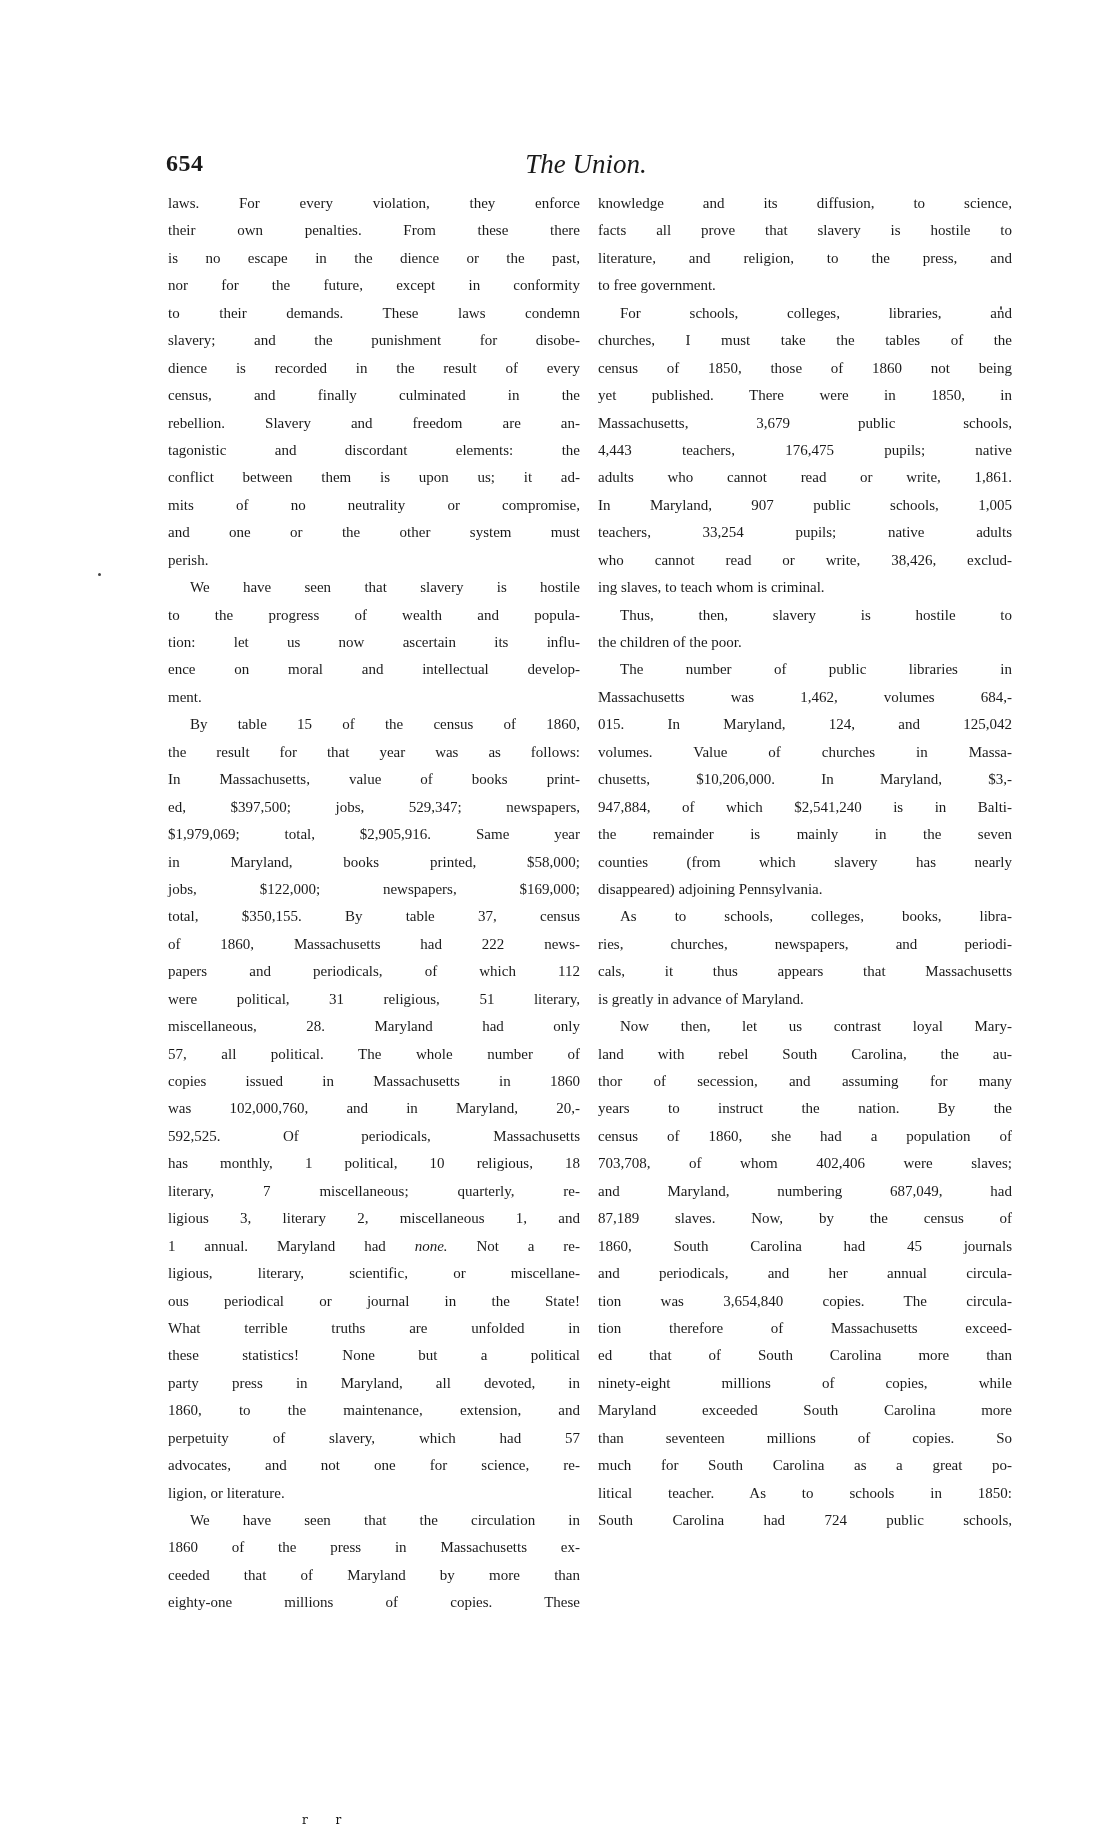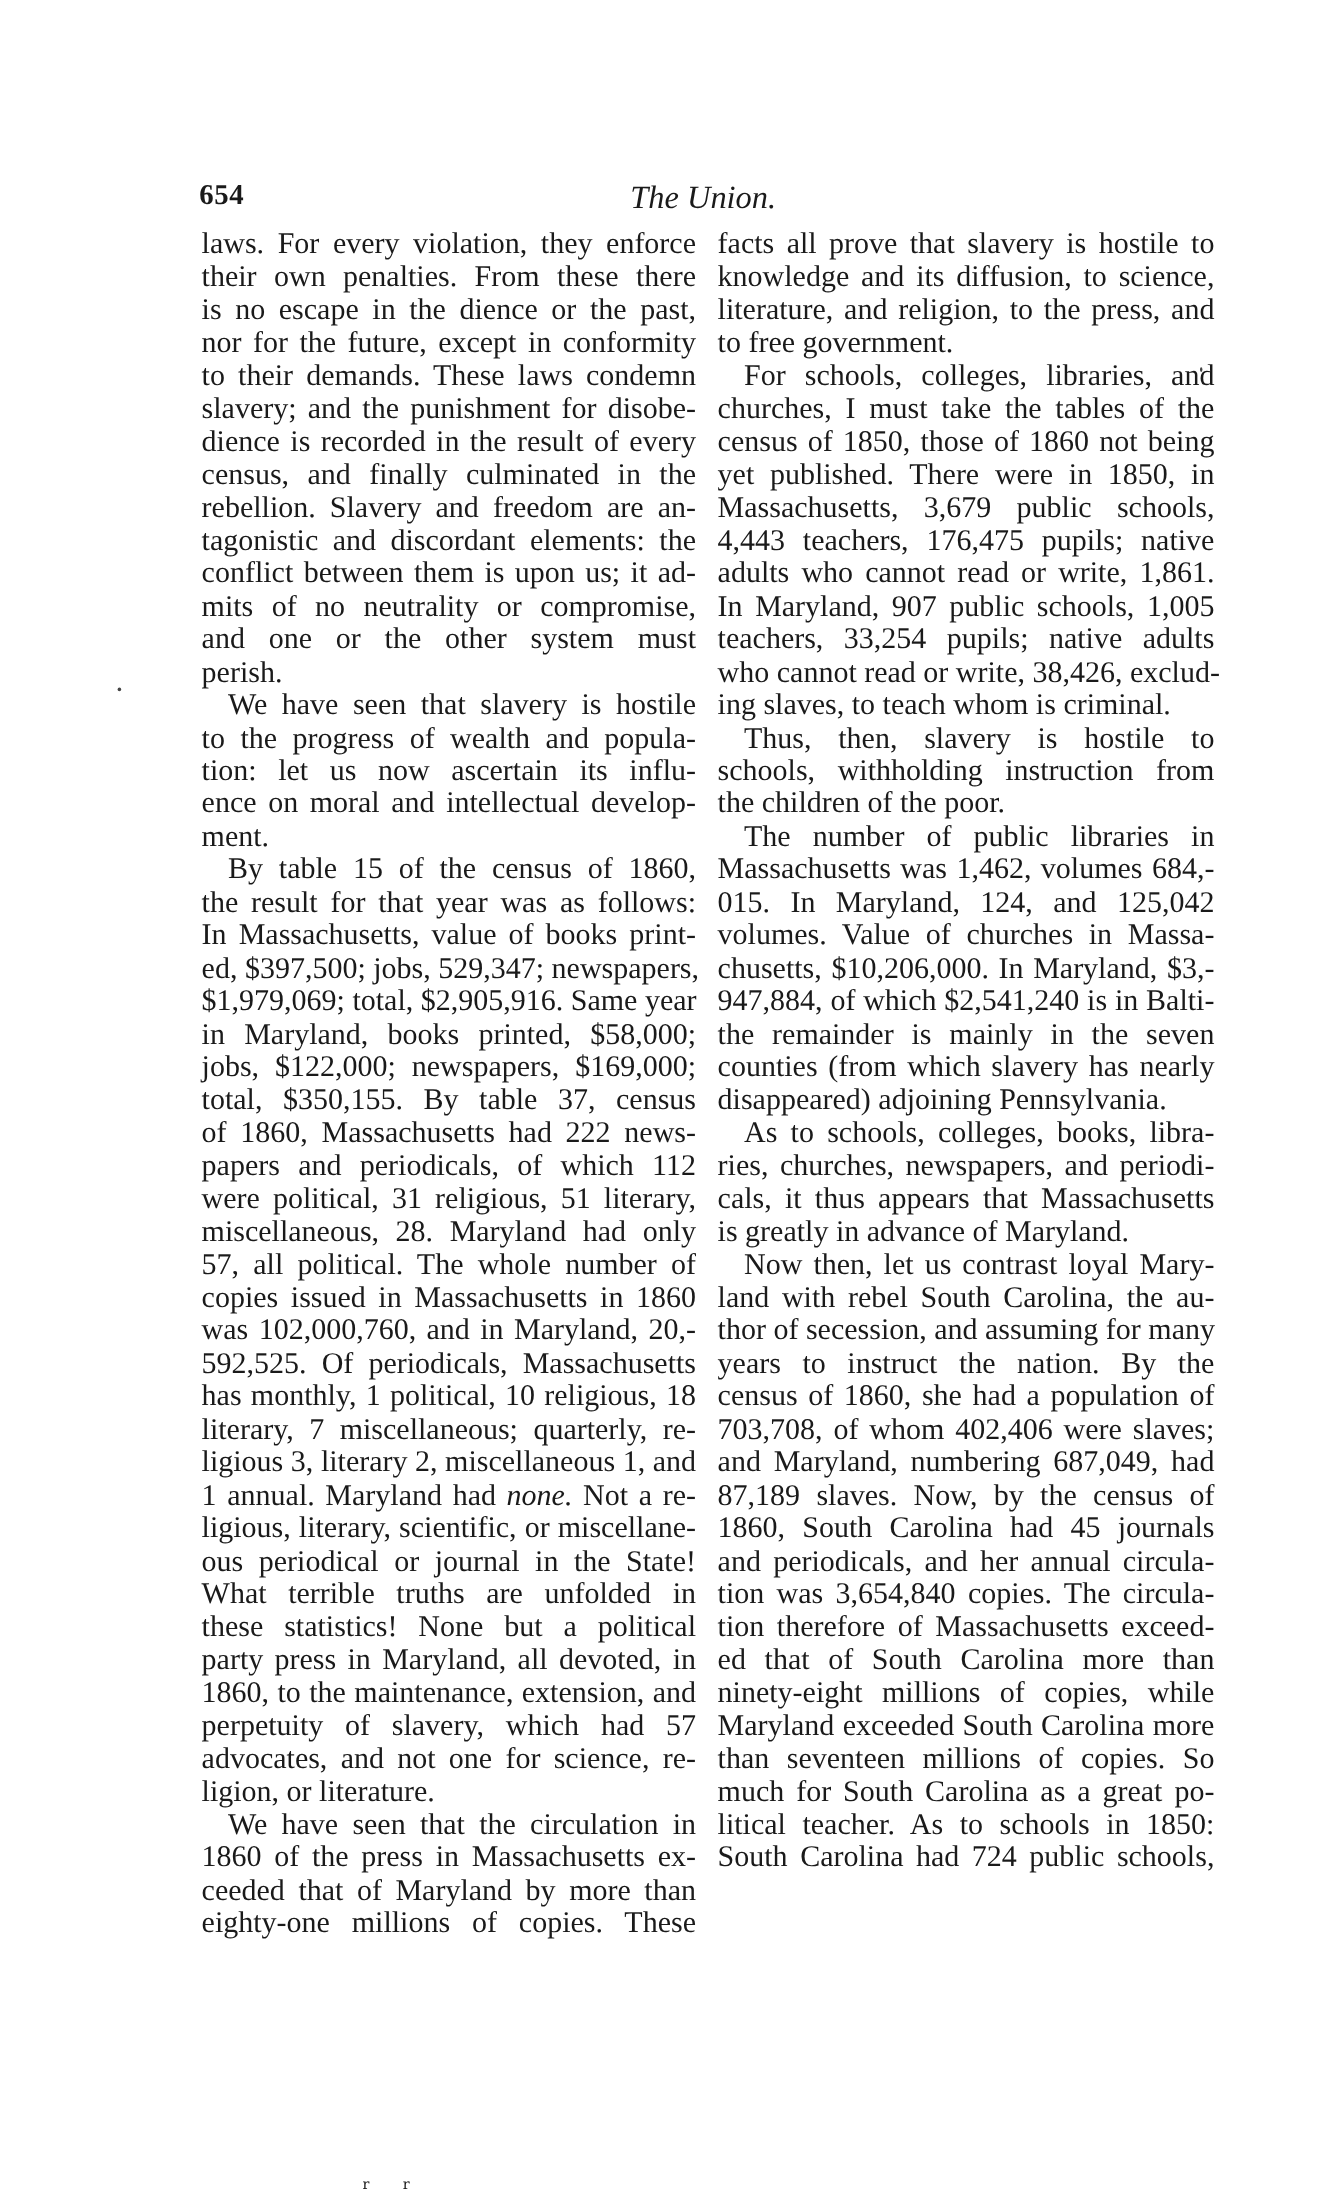--- a/index.html
+++ b/index.html
@@ -15,21 +15,21 @@
     text-align: right;
   }
   .running-title {
     position: absolute; left: 0; width: 1120px; top: 149px; text-align: center;
     font-family: "Liberation Serif", serif; font-style: italic; font-size: 27px;
     padding-left: 52px; box-sizing: border-box;
   }
   .column {
     position: absolute; top: 190px;
     font-family: "Liberation Serif", serif;
-    font-size: 25px; line-height: 27.45px;
+    font-size: 15px; line-height: 27.45px;
   }
   .col-left { left: 168px; width: 412px; }
   .col-right { left: 598px; width: 414px; }
   .line {
     display: block; white-space: nowrap; text-align: justify;
     text-align-last: justify; height: 27.45px; overflow: visible;
   }
   .line.last { text-align-last: left; }
   .line.indent { padding-left: 22px; }
   .marks {
@@ -93,37 +93,36 @@
       <span class="line">1860, to the maintenance, extension, and</span>
       <span class="line">perpetuity of slavery, which had 57</span>
       <span class="line">advocates, and not one for science, re-</span>
       <span class="line last">ligion, or literature.</span>
       <span class="line indent">We have seen that the circulation in</span>
       <span class="line">1860 of the press in Massachusetts ex-</span>
       <span class="line">ceeded that of Maryland by more than</span>
       <span class="line">eighty-one millions of copies. These</span>
     </div>
   <div class="column col-right">
+      <span class="line">knowledge and its diffusion, to science,</span>
       <span class="line">facts all prove that slavery is hostile to</span>
-      <span class="line">knowledge and its diffusion, to science,</span>
       <span class="line">literature, and religion, to the press, and</span>
       <span class="line last">to free government.</span>
       <span class="line indent">For schools, colleges, libraries, and</span>
       <span class="line">churches, I must take the tables of the</span>
       <span class="line">census of 1850, those of 1860 not being</span>
       <span class="line">yet published. There were in 1850, in</span>
       <span class="line">Massachusetts, 3,679 public schools,</span>
       <span class="line">4,443 teachers, 176,475 pupils; native</span>
       <span class="line">adults who cannot read or write, 1,861.</span>
       <span class="line">In Maryland, 907 public schools, 1,005</span>
       <span class="line">teachers, 33,254 pupils; native adults</span>
       <span class="line">who cannot read or write, 38,426, exclud-</span>
       <span class="line last">ing slaves, to teach whom is criminal.</span>
       <span class="line indent">Thus, then, slavery is hostile to</span>
-      <span class="line">schools, withholding instruction from</span>
       <span class="line last">the children of the poor.</span>
       <span class="line indent">The number of public libraries in</span>
       <span class="line">Massachusetts was 1,462, volumes 684,-</span>
       <span class="line">015. In Maryland, 124, and 125,042</span>
       <span class="line">volumes. Value of churches in Massa-</span>
       <span class="line">chusetts, $10,206,000. In Maryland, $3,-</span>
       <span class="line">947,884, of which $2,541,240 is in Balti-</span>
       <span class="line">the remainder is mainly in the seven</span>
       <span class="line">counties (from which slavery has nearly</span>
       <span class="line last">disappeared) adjoining Pennsylvania.</span>

